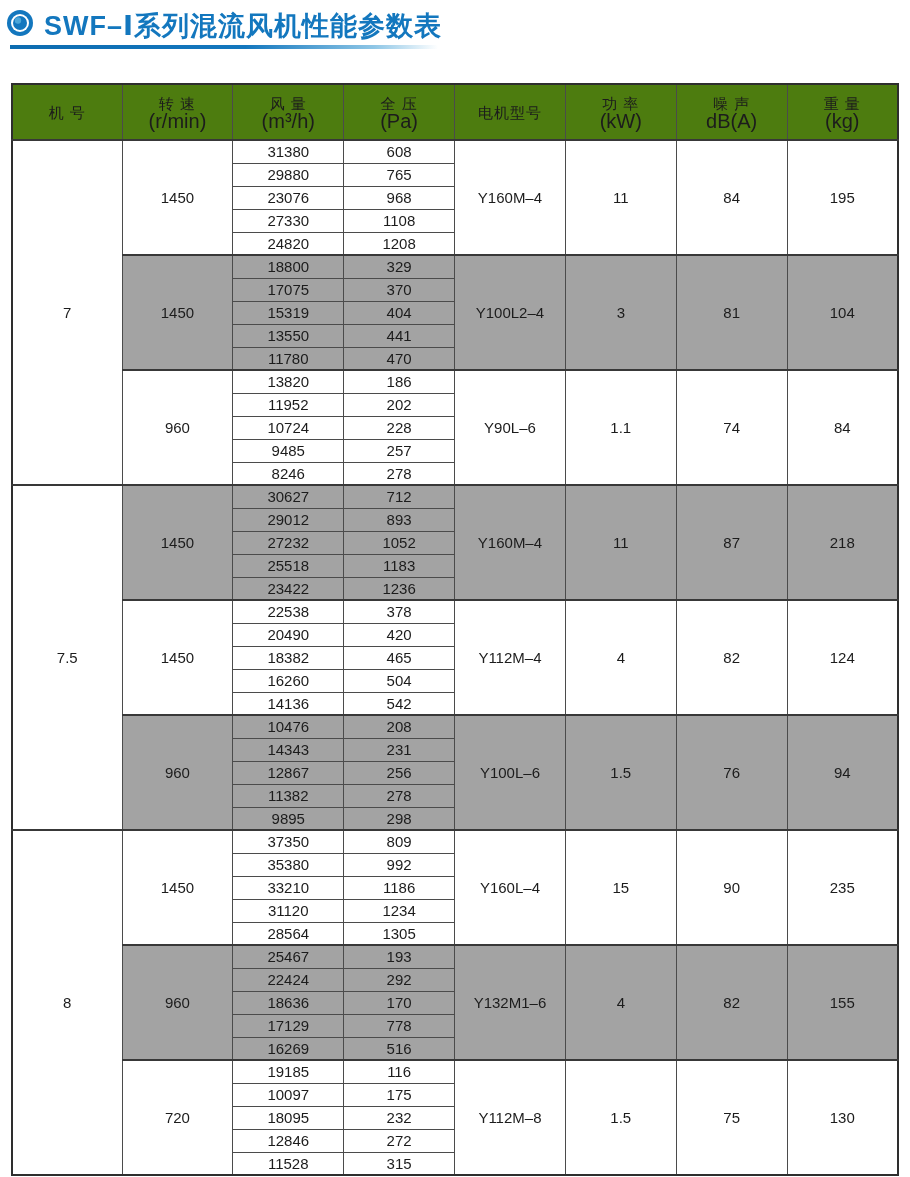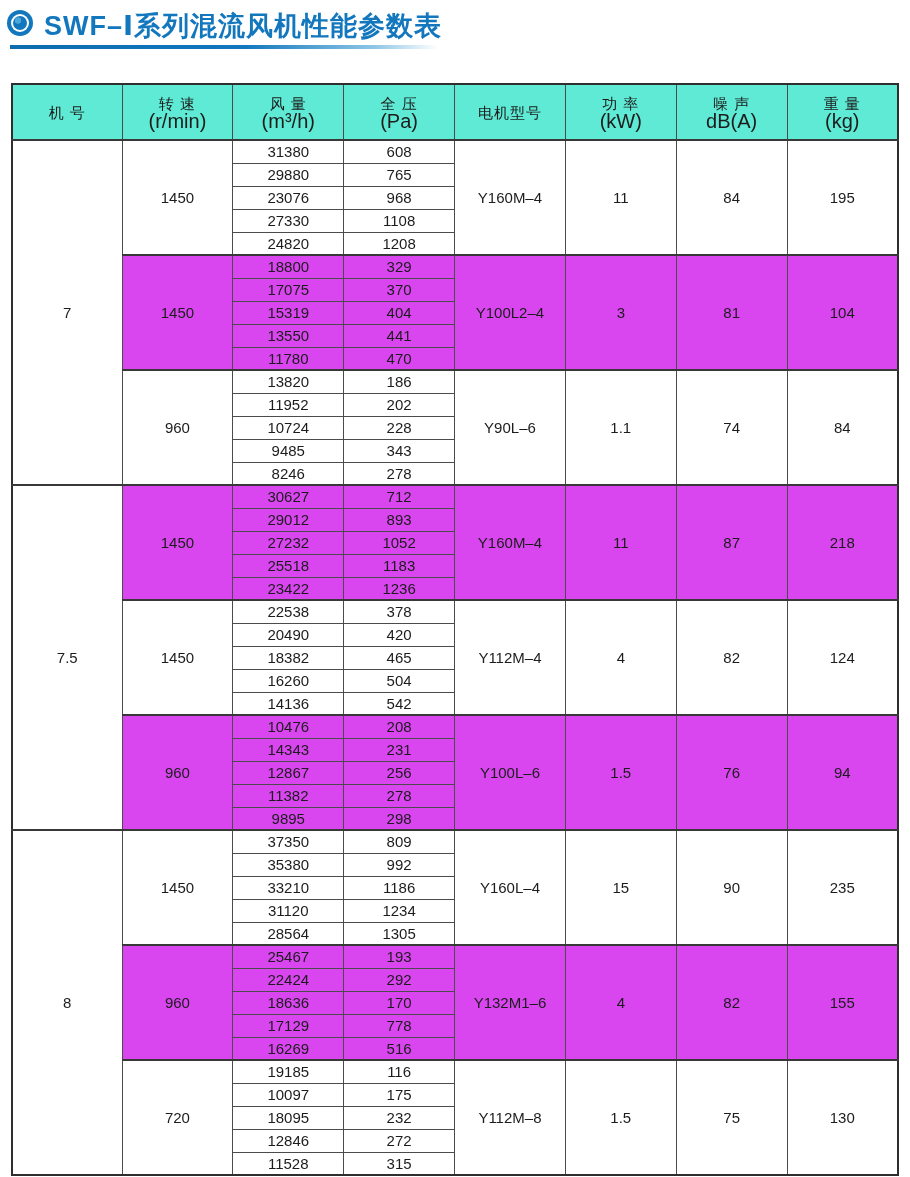--- a/index.html
+++ b/index.html
@@ -29,25 +29,25 @@
     width:888px; border-collapse:collapse; table-layout:fixed;
     border:2px solid #2e2e2e;
   }
   table.fan th, table.fan td {
     border:1px solid #4b4b4b;
     text-align:center; vertical-align:middle;
     padding:0; font-size:15px; color:#1c1c1c;
     overflow:hidden; white-space:nowrap;
   }
   thead tr { height:56px; }
-  thead th { background:#5eead4; font-weight:normal; }
+  thead th { background:#4d7c0f; font-weight:normal; }
   .h1 { font-size:15px; letter-spacing:1px; line-height:19px; }
   .h2 { font-size:20px; line-height:17px; }
   tbody tr { height:23px; }
-  td.shaded { background:#d946ef; }
+  td.shaded { background:#a3a3a3; }
   tr.block-top td { border-top:2px solid #383838; }
 </style>
 </head>
 <body>
 
 <div class="page">
 
   <div class="title-block">
     <svg class="bullet" viewBox="0 0 28 28">
       <circle cx="14" cy="14" r="13" fill="#1377be"></circle>
@@ -170,21 +170,21 @@
         <tr>
           <td>11952</td>
           <td>202</td>
         </tr>
         <tr>
           <td>10724</td>
           <td>228</td>
         </tr>
         <tr>
           <td>9485</td>
-          <td>343</td>
+          <td>257</td>
         </tr>
         <tr>
           <td>8246</td>
           <td>278</td>
         </tr>
         <tr class="block-top">
           <td rowspan="15">7.5</td>
           <td rowspan="5" class="shaded">1450</td>
           <td class="shaded">30627</td>
           <td class="shaded">712</td>

